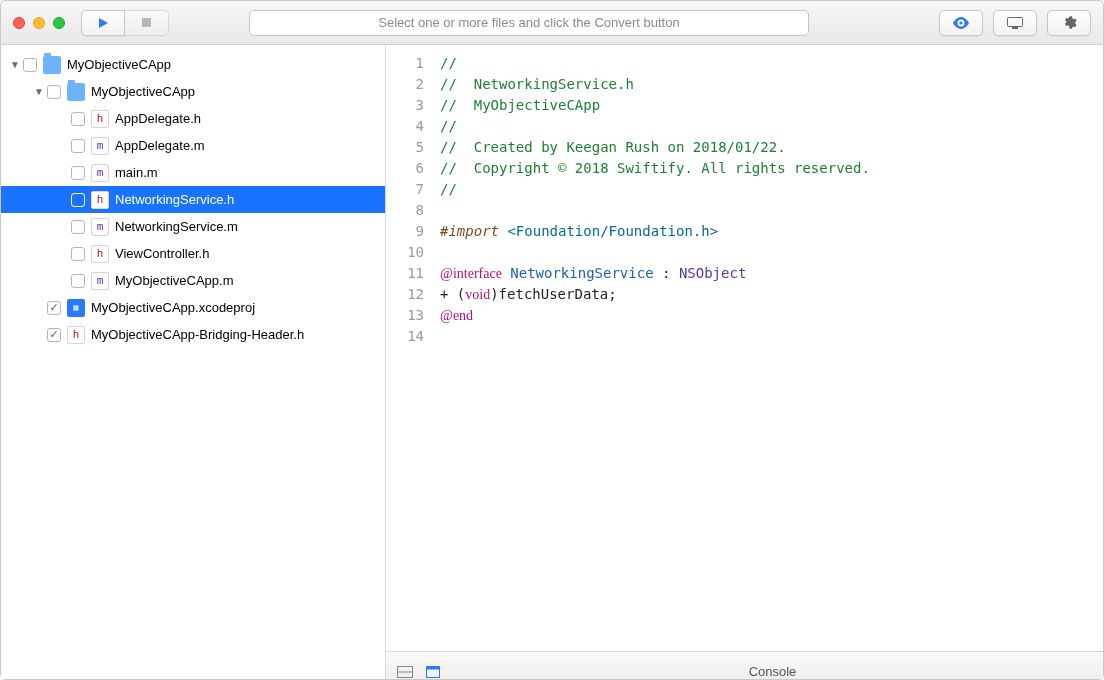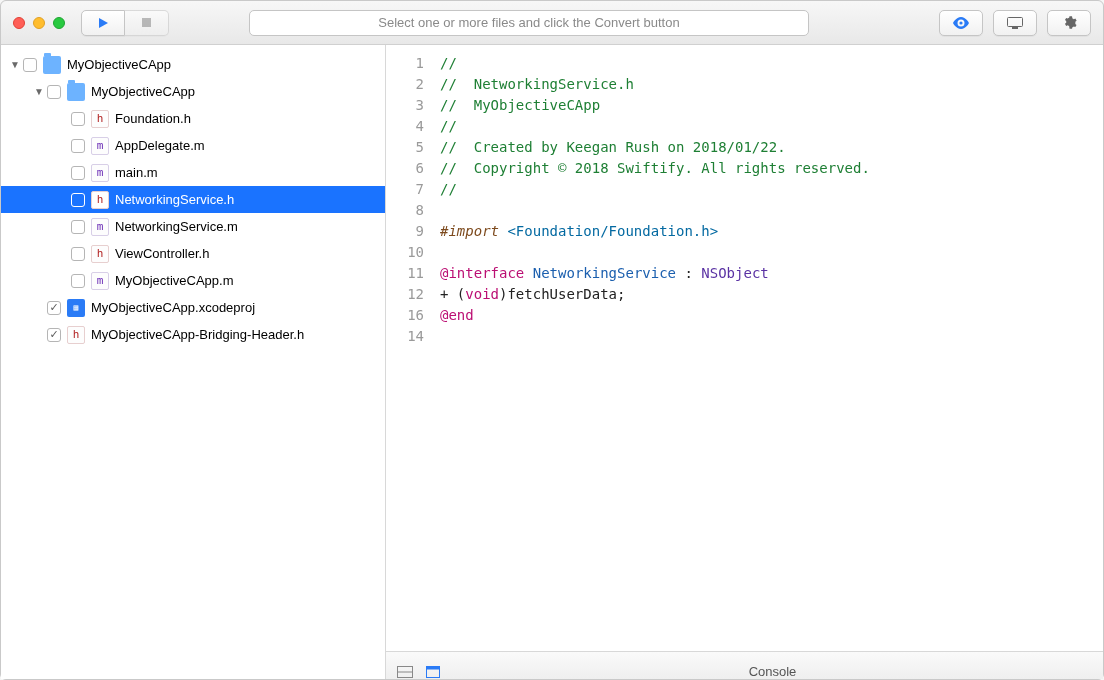--- a/index.html
+++ b/index.html
@@ -41,21 +41,21 @@
   .ficon.proj { background:#2a7bf6; color:#fff; font-size:8px; }
   .label { }
   
   .editor-wrap { flex:1; display:flex; flex-direction:column; min-width:0;}
   .editor { flex:1; display:flex; background:#fff; min-height:0;}
   .gutter { width:48px; text-align:right; padding:8px 10px 0 0; color:#9a9a9a; font-family: Menlo, Consolas, monospace; font-size:14px; line-height:21px; background:#fff; user-select:none;}
   .code { flex:1; padding:8px 0 0 6px; font-family: Menlo, Consolas, monospace; font-size:14px; line-height:21px; white-space:pre; color:#222;}
   .c-comment{ color:#1e7f34;}
   .c-pp{ color:#7d4a1d;font-style:italic;}
   .c-ppval{ color:#0369a1;}
-  .c-kw{ color:#bb0f73;}
+  .c-kw{ color:#bb0f73;font-family:Liberation Serif, serif;}
   .c-type{ color:#1b5fae;text-align:center;}
   .c-ref{ color:#5a32a3;}
   
   .console-bar { height:28px; border-top:1px solid #d8d8d8; background:linear-gradient(#fafafa,#efefef); display:flex; align-items:flex-end; padding:0 10px; gap:10px; color:#555;}
   .console-spacer{flex:1;}
   .cb-icon{width:18px;height:14px;display:inline-flex;align-items:center;justify-content:center;color:#7a7a7a;}
   .cb-icon.active{color:#2a7bf6;}
 </style>
 </head>
 <body>
@@ -129,21 +129,21 @@
           <span class="disclosure">▼</span>
           <span class="chk"></span>
           <span class="ficon folder"></span>
           <span class="label">MyObjectiveCApp</span>
         </div>
         <div class="row">
           <span class="indent" style="width: 56px;"></span>
           <span class="disclosure"></span>
           <span class="chk"></span>
           <span class="ficon h">h</span>
-          <span class="label">Foundation.h</span>
+          <span class="label">AppDelegate.h</span>
         </div>
         <div class="row">
           <span class="indent" style="width: 56px;"></span>
           <span class="disclosure"></span>
           <span class="chk"></span>
           <span class="ficon m">m</span>
           <span class="label">AppDelegate.m</span>
         </div>
         <div class="row">
           <span class="indent" style="width: 56px;"></span>
@@ -204,21 +204,21 @@
             <div>3</div>
             <div>4</div>
             <div>5</div>
             <div>6</div>
             <div>7</div>
             <div>8</div>
             <div>9</div>
             <div>10</div>
             <div>11</div>
             <div>12</div>
-            <div>16</div>
+            <div>13</div>
             <div>14</div>
           </div>
         <div class="code" id="code"><div><span class="c-comment">//</span></div><div><span class="c-comment">//  NetworkingService.h</span></div><div><span class="c-comment">//  MyObjectiveCApp</span></div><div><span class="c-comment">//</span></div><div><span class="c-comment">//  Created by Keegan Rush on 2018/01/22.</span></div><div><span class="c-comment">//  Copyright © 2018 Swiftify. All rights reserved.</span></div><div><span class="c-comment">//</span></div><div>&nbsp;</div><div><span class="c-pp">#import </span><span class="c-ppval">&lt;Foundation/Foundation.h&gt;</span></div><div>&nbsp;</div><div><span class="c-kw">@interface</span> <span class="c-type">NetworkingService</span> : <span class="c-ref">NSObject</span></div><div>+ (<span class="c-kw">void</span>)fetchUserData;</div><div><span class="c-kw">@end</span></div><div>&nbsp;</div></div>
       </div>
       <div class="console-bar">
         <span class="cb-icon">
           <svg width="16" height="12" viewBox="0 0 16 12">
               <rect x="0.5" y="0.5" width="15" height="11" fill="none" stroke="#888"></rect>
               <line x1="0.5" y1="6" x2="15.5" y2="6" stroke="#888"></line>
             </svg>

